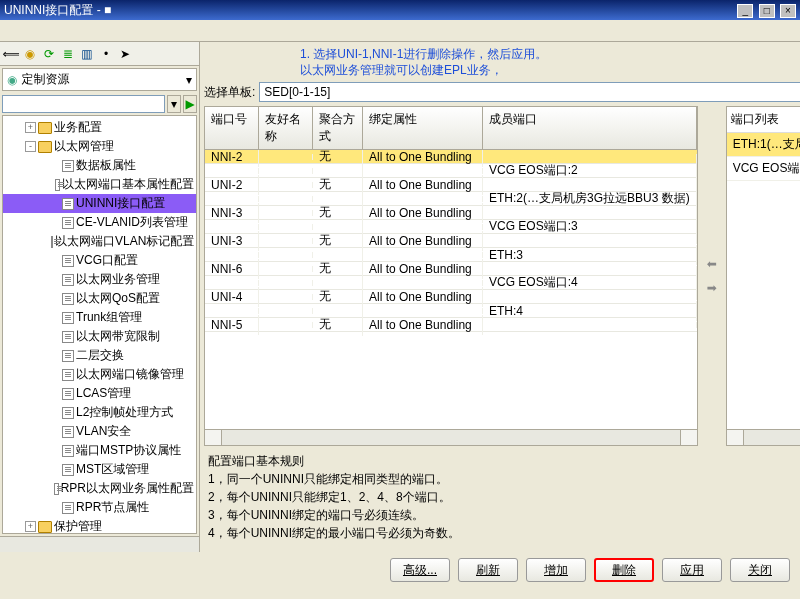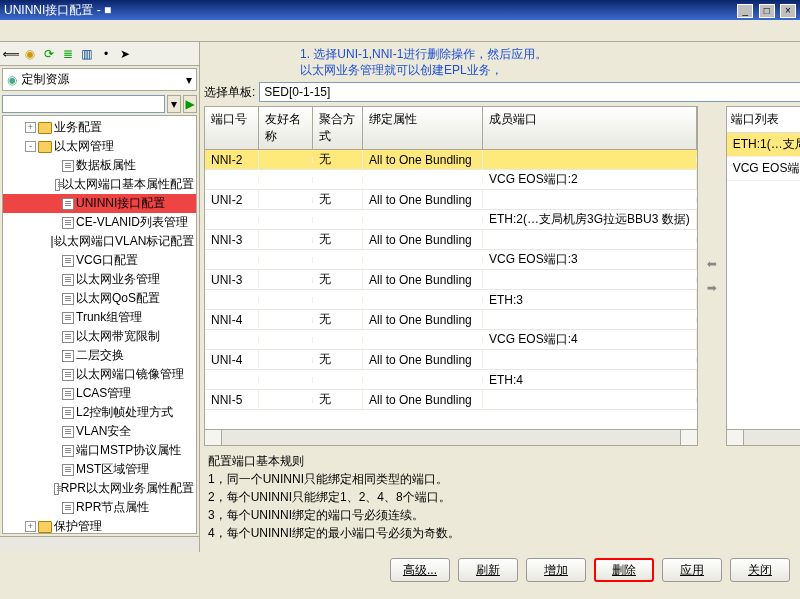--- a/index.html
+++ b/index.html
@@ -15,34 +15,34 @@
 .search-row { display: flex; padding: 2px; gap: 2px; }
 .search-row input { flex: 1; border: 1px solid #7f9db9; height: 18px; padding: 0 3px; }
 .search-row .sbtn { width: 18px; height: 18px; background: #ece9d8; border: 1px solid #aca899; text-align: center; line-height: 16px; }
 .tree { flex: 1; background: #fff; border: 1px solid #aca899; margin: 0 2px 2px 2px; overflow: auto; padding: 2px 0; }
 .tree-node { padding: 1px 2px 1px 4px; display: flex; align-items: center; gap: 2px; white-space: nowrap; cursor: default; }
 .tree-node .exp { width: 11px; height: 11px; text-align: center; line-height: 9px; font-size: 9px; color: #666; }
 .tree-node .exp.box { border: 1px solid #999; }
 .tree-node .fold { width: 14px; height: 12px; background: #f8d060; border: 1px solid #b08000; border-radius: 1px; }
 .tree-node .doc { width: 12px; height: 12px; background: #fff; border: 1px solid #888; position: relative; }
 .tree-node .doc::after { content: ""; position: absolute; top: 2px; left: 2px; width: 6px; height: 1px; background: #888; box-shadow: 0 2px 0 #888, 0 4px 0 #888; }
-.tree-node.sel { background: #ef4444; color: #000; text-align: right; }
+.tree-node.sel { background: #8b5cf6; color: #000; text-align: right; }
 .lvl2 { padding-left: 22px; }
 .lvl3 { padding-left: 46px; }
 .right-pane { flex: 1; display: flex; flex-direction: column; padding: 4px; position: relative; }
 .instructions { position: absolute; top: 4px; left: 100px; color: #1d4ed8; line-height: 16px; z-index: 5; }
 .sel-row { display: flex; align-items: center; gap: 4px; margin-top: 36px; margin-bottom: 4px; }
 .sel-row input { flex: 1; border: 1px solid #7f9db9; height: 20px; padding: 0 4px; background: #fff; }
 .content-row { flex: 1; display: flex; gap: 4px; overflow: hidden; }
 .table-area { flex: 1; display: flex; flex-direction: column; border: 1px solid #aca899; background: #fff; overflow: hidden; }
 .tbl-head { display: flex; background: linear-gradient(#fff,#e8e8e0); border-bottom: 1px solid #aca899; justify-content: center; }
 .tbl-head div { padding: 4px 6px; border-right: 1px solid #aca899; overflow: hidden; }
 .c-port { width: 54px; } .c-name { width: 54px; } .c-agg { width: 50px; } .c-bind { width: 120px; } .c-mem { flex: 1; }
 .tbl-body { flex: 1; overflow: auto; }
-.tbl-row { display: flex; border-bottom: 1px solid #e8e8e0; height: 20px; align-items: center; }
+.tbl-row { display: flex; border-bottom: 1px solid #e8e8e0; height: 14px; align-items: center; }
 .tbl-row.sel { background: #ffe87c; }
 .tbl-row div { padding: 3px 6px; border-right: 1px solid #f0f0e8; overflow: hidden; white-space: nowrap; }
 .hscroll { height: 16px; background: #e8e8e0; border-top: 1px solid #aca899; position: relative; }
 .hscroll::before { content: ""; position: absolute; left: 0; top: 0; width: 16px; height: 100%; background: #f4f4f0; border-right: 1px solid #aca899; }
 .hscroll::after { content: ""; position: absolute; right: 0; top: 0; width: 16px; height: 100%; background: #f4f4f0; border-left: 1px solid #aca899; }
 .arrows { width: 20px; display: flex; flex-direction: column; justify-content: center; gap: 10px; color: #888; font-size: 16px; text-align: center; }
 .port-list { width: 150px; border: 1px solid #aca899; background: #fff; display: flex; flex-direction: column; }
 .port-list .ph { padding: 4px; border-bottom: 1px solid #ddd; }
 .port-list .pi { padding: 3px 6px; border-bottom: 1px solid #f0f0e8; white-space: nowrap; overflow: hidden; }
 .port-list .pi.sel { background: #ffe87c; }
@@ -273,21 +273,21 @@
               <div class="c-mem"></div>
             </div>
             <div class="tbl-row">
               <div class="c-port"></div>
               <div class="c-name"></div>
               <div class="c-agg"></div>
               <div class="c-bind"></div>
               <div class="c-mem">ETH:3</div>
             </div>
             <div class="tbl-row">
-              <div class="c-port">NNI-4</div>
+              <div class="c-port">NNI-6</div>
               <div class="c-name"></div>
               <div class="c-agg">无</div>
               <div class="c-bind">All to One Bundling</div>
               <div class="c-mem"></div>
             </div>
             <div class="tbl-row">
               <div class="c-port"></div>
               <div class="c-name"></div>
               <div class="c-agg"></div>
               <div class="c-bind"></div>

